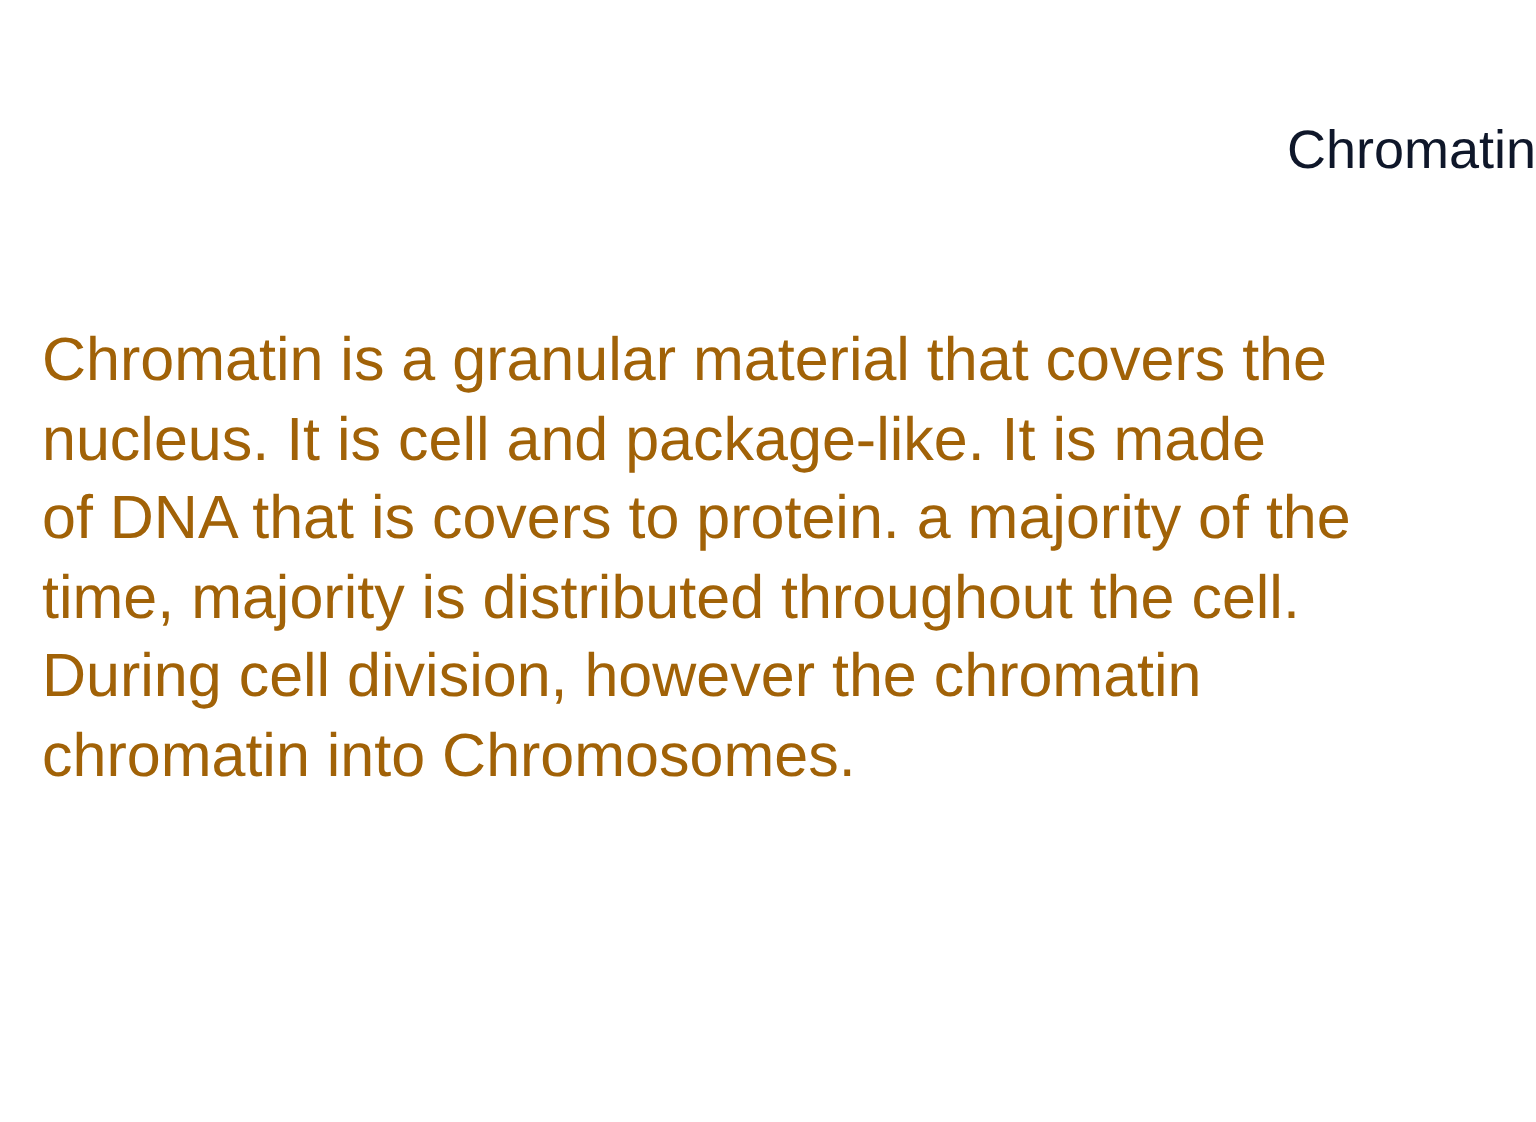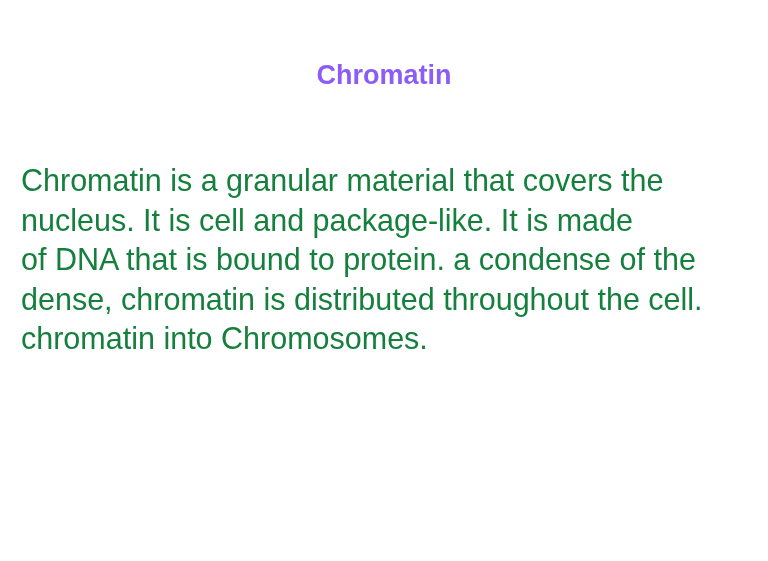--- a/index.html
+++ b/index.html
@@ -18,53 +18,54 @@
     width: 768px;
     height: 561px;
     background: #ffffff;
     box-sizing: border-box;
   }
   .slide-title {
     position: absolute;
     left: 0;
     top: 59px;
     width: 768px;
-    text-align: center;
+    text-align: right;
     font-size: 27px;
     line-height: 33px;
-    color: #8b5cf6;
-    font-weight: 700;
+    color: #0f172a;
+    font-weight: 400;
     letter-spacing: 0px;
     white-space: nowrap;
   }
   .slide-body {
     position: absolute;
     left: 21px;
     top: 161px;
     width: 730px;
     font-size: 30.5px;
     line-height: 39.5px;
-    color: #15803d;
+    color: #a16207;
     font-weight: 400;
     text-align: left;
     letter-spacing: 0px;
   }
   .body-line {
     display: block;
     white-space: pre;
   }
 </style>
 </head>
 <body>
 
 <div class="slide">
 
   <div class="slide-title">Chromatin</div>
 
   <div class="slide-body">
     <span class="body-line">Chromatin is a granular material that covers the</span>
     <span class="body-line">nucleus. It is cell and package-like. It is made</span>
-    <span class="body-line">of DNA that is bound to protein. a condense of the</span>
-    <span class="body-line">dense, chromatin is distributed throughout the cell.</span>
+    <span class="body-line">of DNA that is covers to protein. a majority of the</span>
+    <span class="body-line">time, majority is distributed throughout the cell.</span>
+    <span class="body-line">During cell division, however the chromatin</span>
     <span class="body-line">chromatin into Chromosomes.</span>
   </div>
 
 </div>
 
 </body></html>

